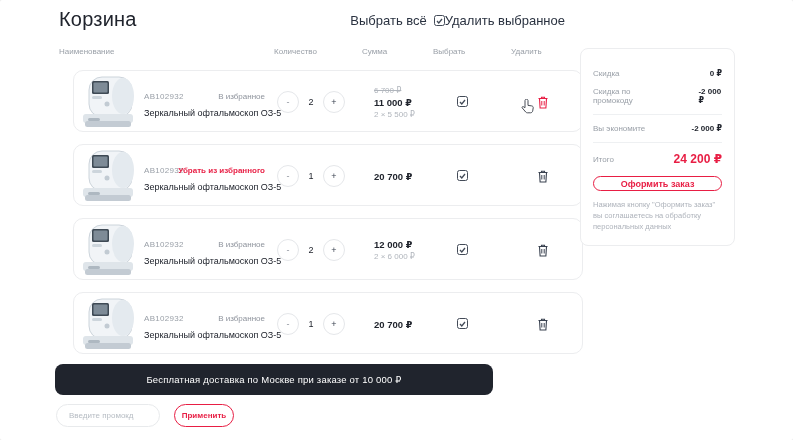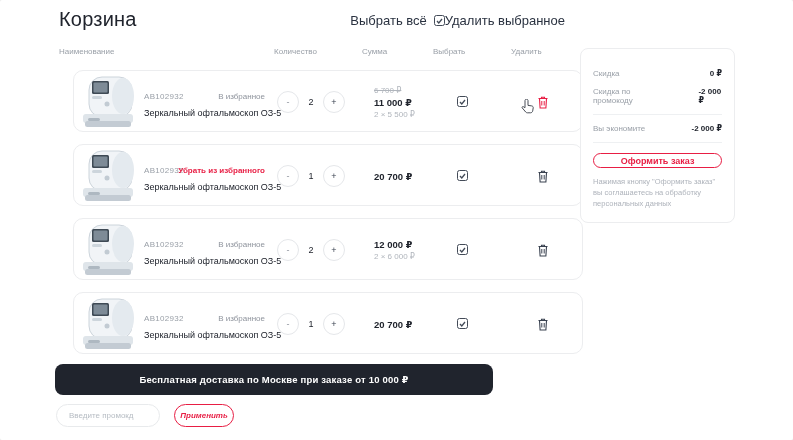--- a/index.html
+++ b/index.html
@@ -54,25 +54,25 @@
   .summary-row .lbl { font-size:8px; color:#9aa0a8; }
   .summary-row .val { font-size:8px; font-weight:600; color:#20242d; }
   .summary-div { border-top:1px solid #eef0f2; margin-top:9px; }
   .total-row { display:flex; align-items:center; justify-content:space-between; margin-top:9px; }
   .total-row .lbl { font-size:8px; color:#9aa0a8; }
   .total-row .val { font-size:12px; font-weight:700; color:#e81e44; }
   .checkout-btn { margin-top:10px; width:100%; height:15px; border:1.3px solid #e81e44; border-radius:14px; background:#fff; color:#e81e44; font-size:9px; font-weight:700; display:flex; align-items:center; justify-content:center; cursor:pointer; font-family:inherit; }
   .disclaimer { margin-top:9px; font-size:7.5px; line-height:1.45; color:#aeb3bb; }
 
   .banner { position:absolute; left:55px; top:364px; width:438px; height:31px; background:#20242d; border-radius:8px; display:flex; align-items:center; justify-content:center; }
-  .banner span { color:#fff; font-size:9.5px; font-weight:700; letter-spacing:.2px; }
+  .banner span { color:#fff; font-size:9.5px; font-weight:400; letter-spacing:.2px; }
 
   .promo-input { position:absolute; left:56px; top:404px; width:104px; height:23px; border:1px solid #e8eaec; border-radius:12px; padding:8px 12px; font-size:8px; color:#20242d; outline:none; font-family:inherit; }
   .promo-input::placeholder { color:#b6bcc3; }
-  .apply-btn { position:absolute; left:174px; top:404px; width:60px; height:23px; border:1.2px solid #e81e44; border-radius:12px; background:#fff; color:#e81e44; font-size:8px; font-weight:700; cursor:pointer; font-family:inherit;font-style:italic; }
+  .apply-btn { position:absolute; left:174px; top:404px; width:60px; height:23px; border:1.2px solid #e81e44; border-radius:12px; background:#fff; color:#e81e44; font-size:8px; font-weight:700; cursor:pointer; font-family:inherit; }
 </style>
 </head>
 <body>
 
 <div class="app">
 
   <div class="page-title">Корзина</div>
 
   <div class="top-controls">
     <div class="select-all">
@@ -261,20 +261,24 @@
     <div class="summary-row">
       <span class="lbl">Скидка по промокоду</span>
       <span class="val">-2 000 ₽</span>
     </div>
     <div class="summary-div"></div>
     <div class="summary-row">
       <span class="lbl">Вы экономите</span>
       <span class="val">-2 000 ₽</span>
     </div>
     <div class="summary-div"></div>
+    <div class="total-row">
+      <span class="lbl">Итого</span>
+      <span class="val">24 200 ₽</span>
+    </div>
     <button class="checkout-btn">Оформить заказ</button>
     <div class="disclaimer">Нажимая кнопку "Оформить заказ" вы соглашаетесь на обработку персональных данных</div>
   </div>
 
   <div class="banner">
     <span>Бесплатная доставка по Москве при заказе от 10 000 ₽</span>
   </div>
 
   <input class="promo-input" placeholder="Введите промокд" style="">
   <button class="apply-btn">Применить</button>

